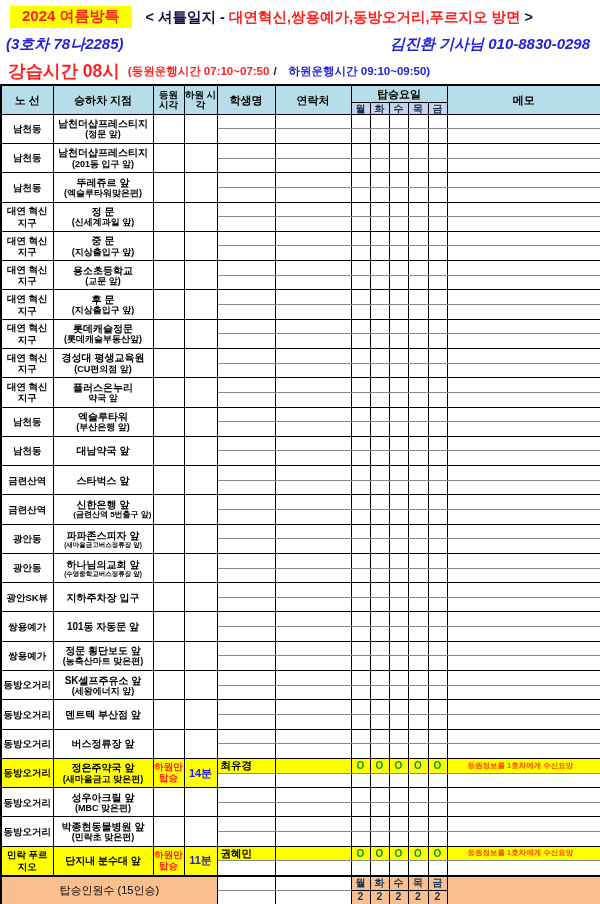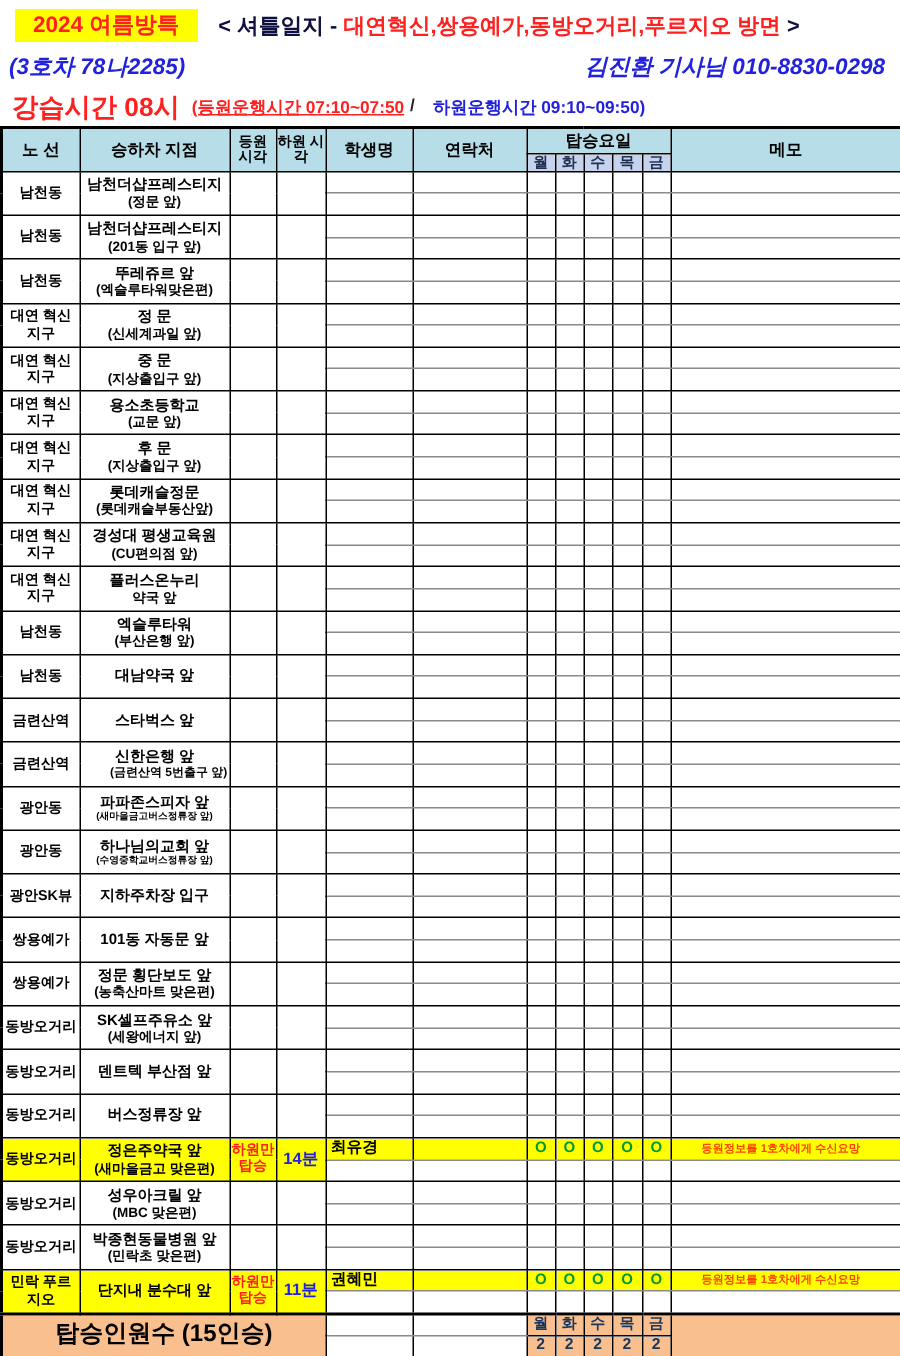--- a/index.html
+++ b/index.html
@@ -19,21 +19,21 @@
          padding:1px 12px 2px 12px;white-space:nowrap;}
   .main-title{margin-left:14px;font-size:14.5px;font-weight:bold;white-space:nowrap;}
   .t-dark{color:var(--title-dark);}
   .t-red{color:var(--accent-red);}
   .line2{display:flex;justify-content:space-between;align-items:center;
          font-style:italic;font-weight:bold;color:var(--accent-blue);
          font-size:15px;margin:5px 10px 0 6px;height:22px;}
   .line3{margin:4px 0 0 8px;height:24px;display:flex;align-items:center;white-space:nowrap;}
   .class-time{color:var(--accent-red);font-weight:bold;font-size:17.5px;text-align:center;}
   .win{font-weight:bold;font-size:11.5px;margin-left:8px;}
-  .win-go{color:var(--accent-red);text-decoration:underline;}
+  .win-go{color:var(--accent-red);}
   .win-slash{color:#202020;margin:0 4px;}
   .win-ret{color:var(--accent-blue);}
 
   
   .sheet{position:absolute;top:84px;left:0;}
   table{width:600px;height:820px;table-layout:fixed;border-collapse:collapse;
         border:2px solid #000;}
   td{border:1px solid #000;padding:0;text-align:center;vertical-align:middle;
      overflow:hidden;line-height:1.12;}
   thead td{background:var(--header-fill);font-weight:bold;font-size:11px;}
@@ -53,21 +53,21 @@
   .stop2.tiny{font-size:6.5px;}
   .ride{color:var(--accent-red);font-weight:bold;font-size:9.5px;line-height:1.15;}
   .mins{color:var(--accent-blue);font-weight:bold;font-size:11px;}
   .student{text-align:left;padding-left:3px;font-weight:bold;font-size:10.5px;}
   .day{color:var(--mark-green);font-weight:bold;font-size:10px;}
   .memo{color:var(--memo-red);font-weight:bold;font-size:7.5px;text-align:left;padding-left:20px;}
 
   tfoot tr{height:14.5px;}
   tr.ft1 td{border-top:2px solid #000;}
   .ft-fill{background:var(--footer-fill);}
-  .ft-label{background:var(--footer-fill);font-weight:bold;font-size:16px;color:#000;}
+  .ft-label{background:var(--footer-fill);font-weight:normal;font-size:11px;color:#000;}
   .ft-day{background:var(--footer-fill);color:var(--navy);font-weight:bold;font-size:10px;}
   .ft-count{background:var(--footer-fill);color:var(--navy);font-weight:bold;font-size:10.5px;}
 </style>
 </head>
 <body>
 
 <div class="page">
 
   <div class="line1">
     <span class="badge">2024 여름방특</span>

